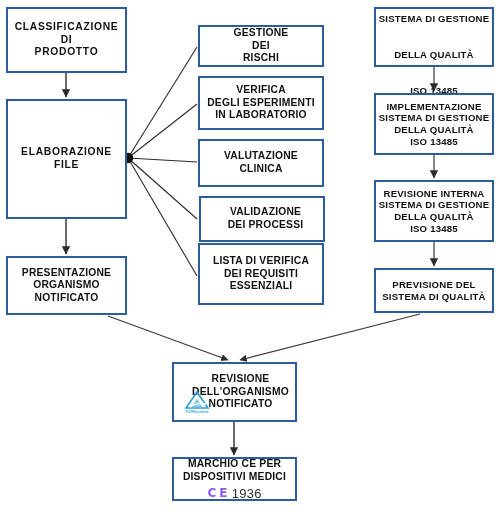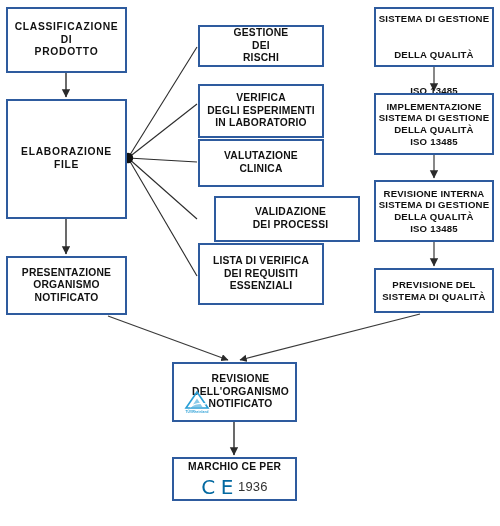--- a/index.html
+++ b/index.html
@@ -52,23 +52,23 @@
   
   .spaced .ln { letter-spacing: 0.7px; }
 
   
   #n-classificazione { left: 6px;  top: 7px;   width: 121px; height: 66px; }
   #n-elaborazione    { left: 6px;  top: 99px;  width: 121px; height: 120px; }
   #n-presentazione   { left: 6px;  top: 256px; width: 121px; height: 59px; align-items: center; }
 
   
   #n-gestione     { left: 198px; top: 25px;  width: 126px; height: 42px; }
-  #n-verifica     { left: 198px; top: 76px;  width: 126px; height: 54px; margin-top: 8px; }
+  #n-verifica     { left: 198px; top: 76px;  width: 126px; height: 54px; }
   #n-valutazione  { left: 198px; top: 139px; width: 126px; height: 48px; }
-  #n-validazione  { left: 214px; top: 196px; width: 146px; height: 46px; padding-left: 7px; }
+  #n-validazione  { left: 199px; top: 196px; width: 126px; height: 46px; padding-left: 7px; }
   #n-lista        { left: 198px; top: 243px; width: 126px; height: 62px; }
 
   
   #n-documentazione   { left: 374px; top: 7px;   width: 120px; height: 60px; gap: 24px; }
   #n-implementazione  { left: 374px; top: 93px;  width: 120px; height: 62px; }
   #n-revisioneinterna { left: 374px; top: 180px; width: 120px; height: 62px; }
   #n-previsione       { left: 374px; top: 268px; width: 120px; height: 45px; }
 
   
   #n-revisioneorg { left: 172px; top: 362px; width: 125px; height: 60px; }
@@ -107,23 +107,23 @@
 
   
   .ce-row {
     display: flex;
     align-items: center;
     justify-content: center;
     gap: 5px;
     margin-top: 3px;
   }
   .ce-mark {
-    font-size: 20px;
-    font-weight: normal;
-    color: #0369a1;
+    font-size: 12px;
+    font-weight: bold;
+    color: #8b5cf6;
     line-height: 1;
     letter-spacing: -0.5px;
     font-family: "DejaVu Sans", sans-serif;
   }
   .ce-num {
     font-size: 13px;
     font-weight: normal;
     color: #333333;
     line-height: 1;
   }
@@ -243,19 +243,20 @@
     </div>
     <div class="txt">
       <span class="ln">REVISIONE</span>
       <span class="ln">DELL'ORGANISMO</span>
       <span class="ln">NOTIFICATO</span>
     </div>
   </div>
 
   <div class="node s11" id="n-marchio">
     <span class="ln">MARCHIO CE PER</span>
+    <span class="ln">DISPOSITIVI MEDICI</span>
     <div class="ce-row">
       <span class="ce-mark">C E</span>
       <span class="ce-num">1936</span>
     </div>
   </div>
 
 </div>
 
 </body></html>

